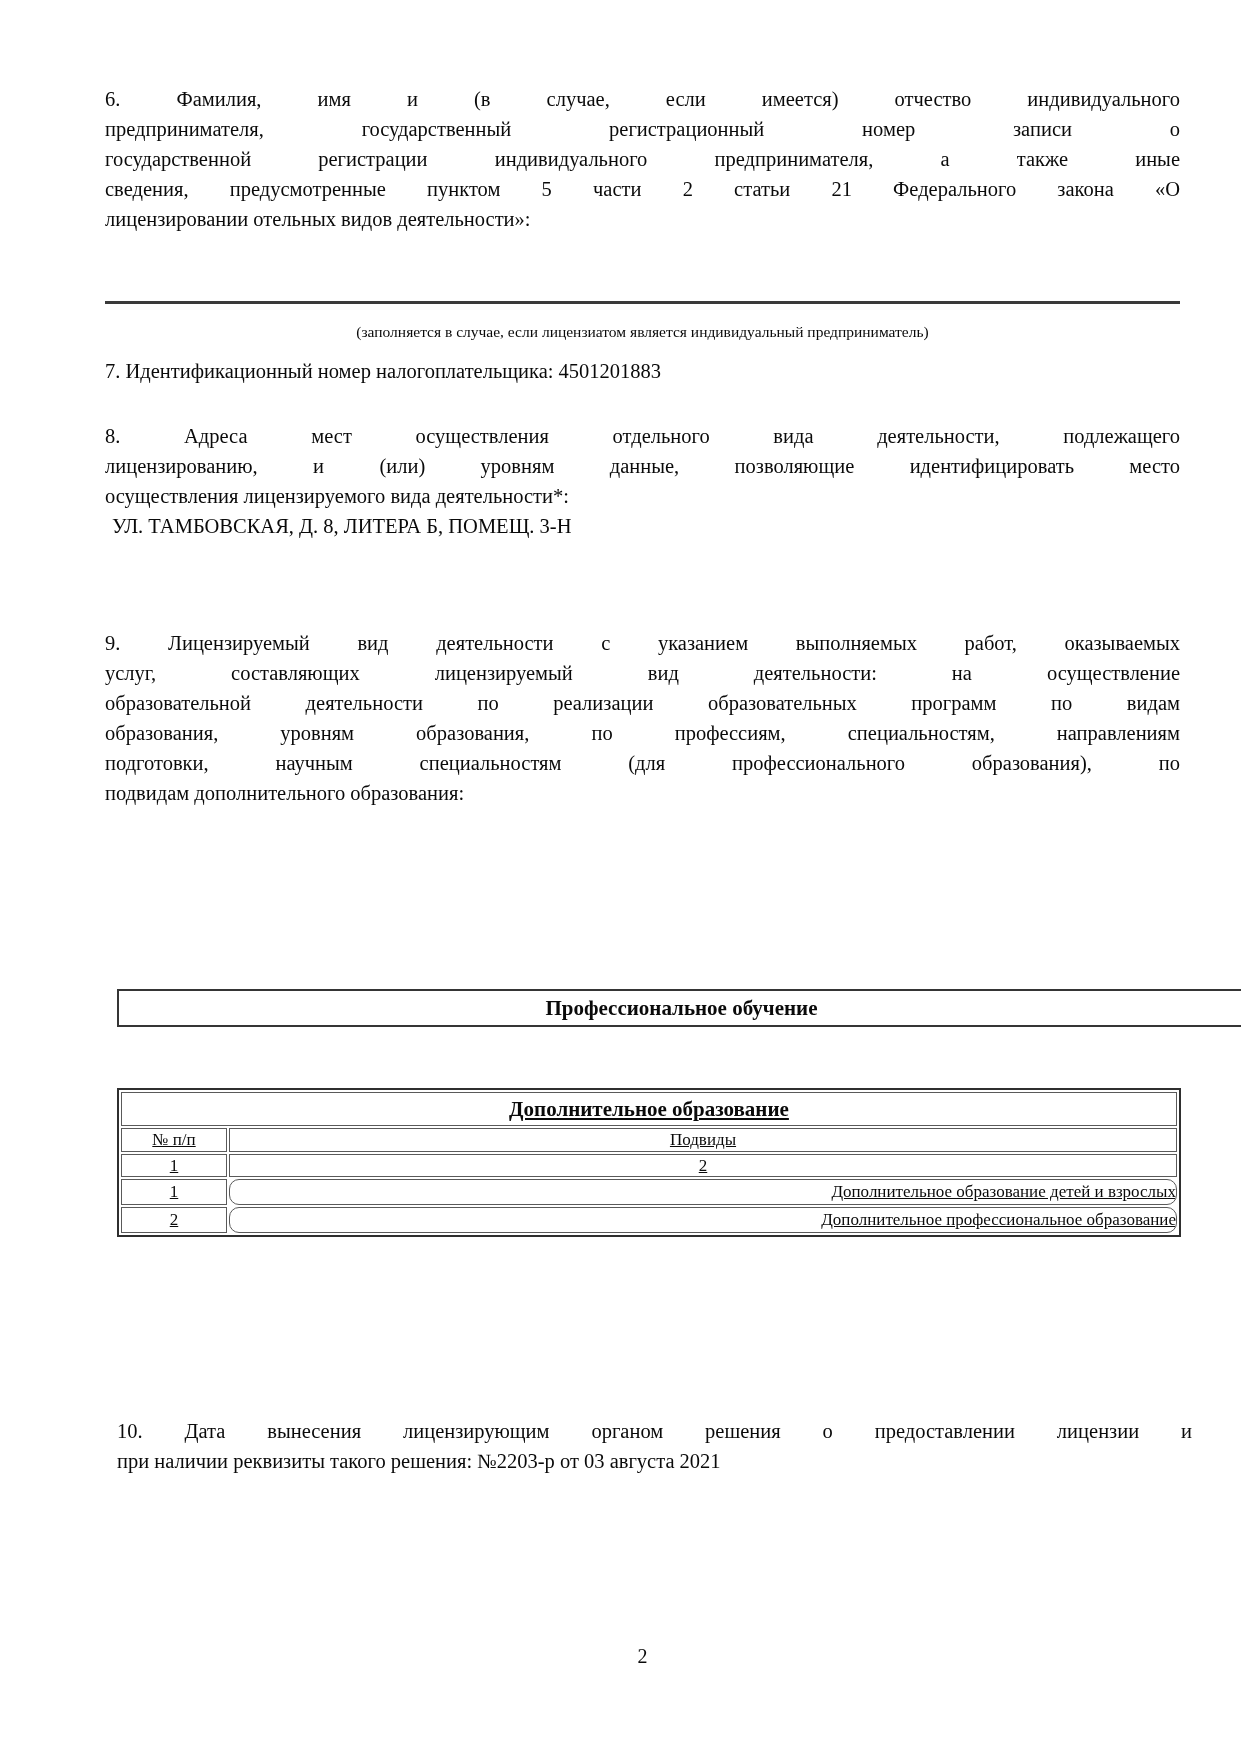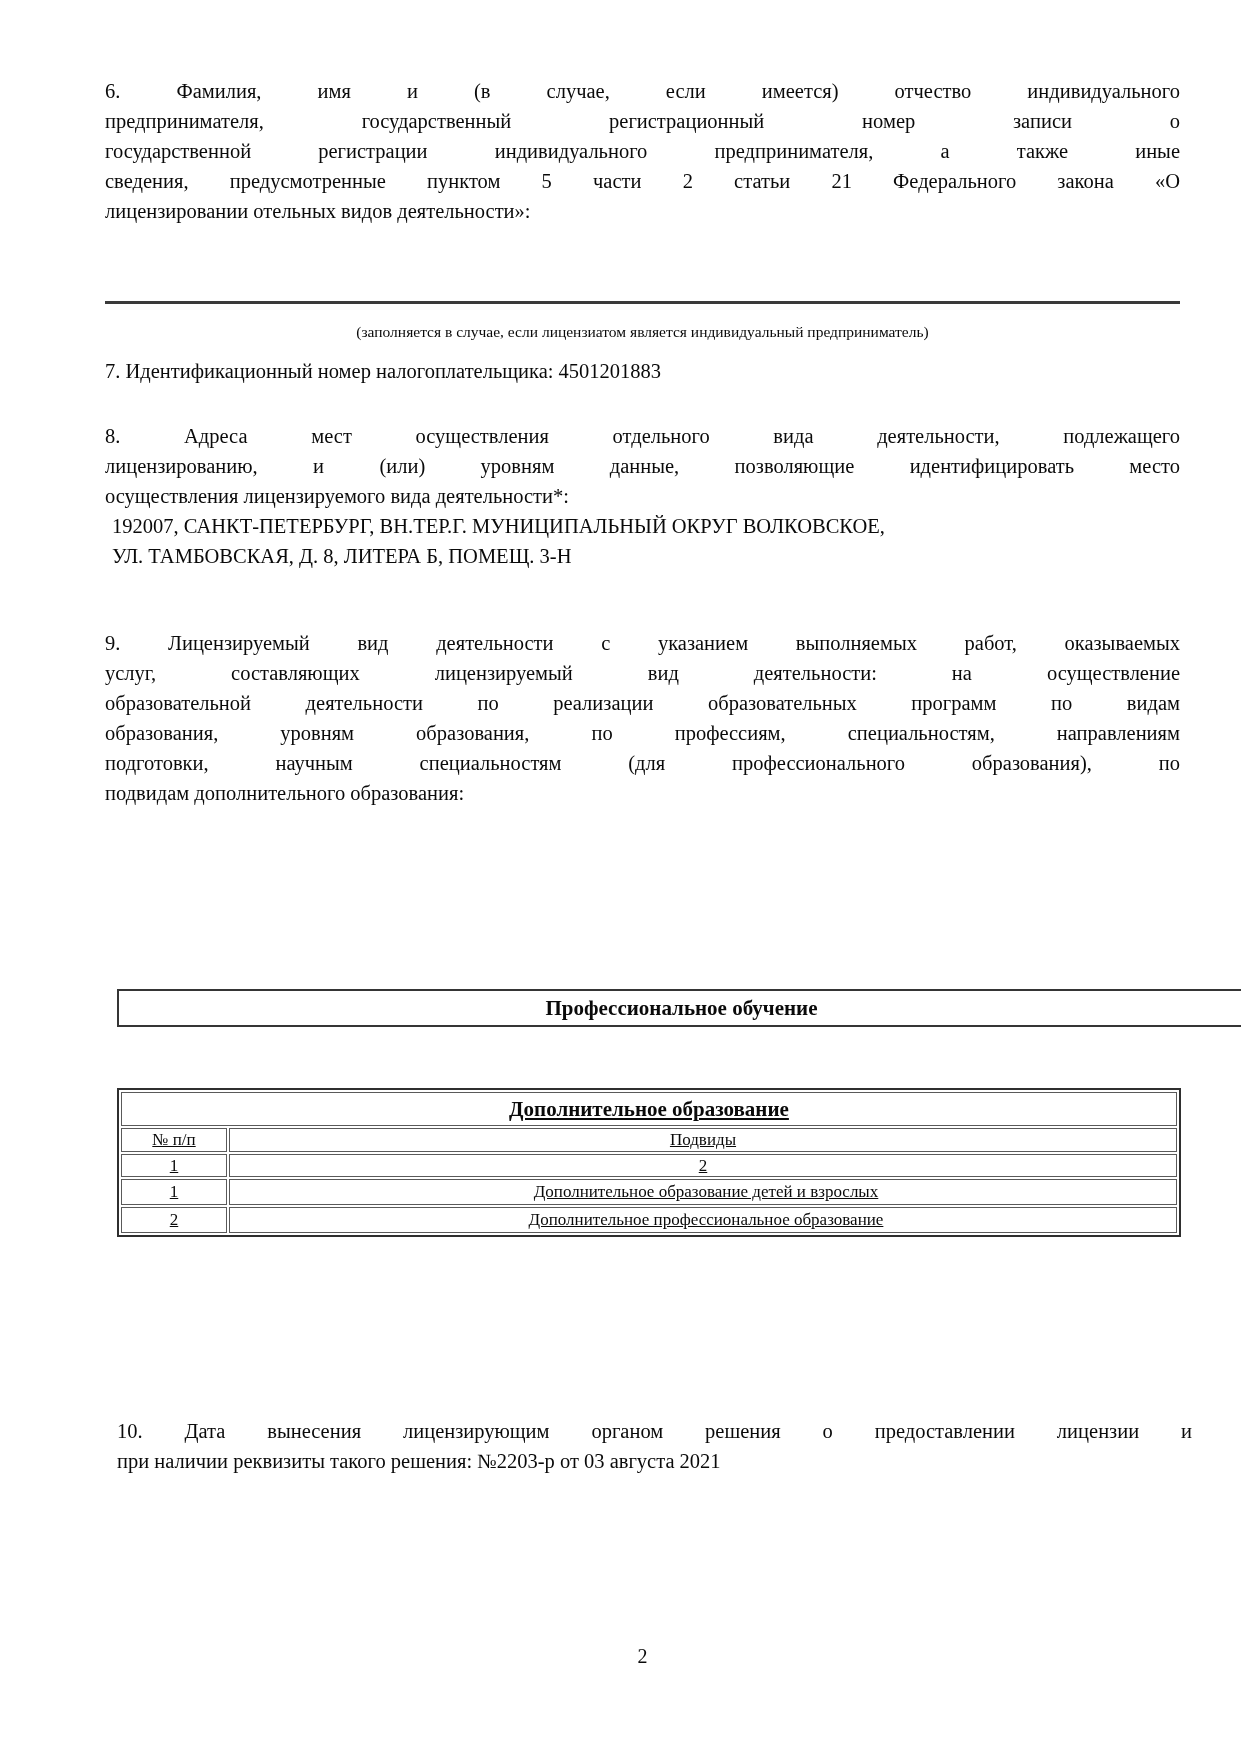--- a/index.html
+++ b/index.html
@@ -15,21 +15,21 @@
   .para {
     position: absolute;
     left: 105px;
     width: 1075px;
     font-size: 20.5px;
     line-height: 30px;
   }
   .jl { text-align: justify; text-align-last: justify; }
   .ll { text-align: left; }
   .addr { padding-left: 7px; }
-  #p6  { top: 76px; }
+  #p6  { top: 84px; }
   #p7  { top: 356px; }
   #p8  { top: 421px; }
   #p9  { top: 628px; }
   #p10 { top: 1416px; margin-left: 12px; }
   .rule {
     position: absolute;
     left: 105px;
     width: 1075px;
     top: 301px;
     height: 0;
@@ -78,21 +78,21 @@
     overflow: hidden;
     white-space: nowrap;
   }
   .edu-table .t-title {
     height: 32px;
     text-align: center;
     font-weight: bold;
     font-size: 21px;
   }
   .edu-table .c  { text-align: center; }
-  .edu-table .cl { text-align: center; padding-left: 6px; }
+  .edu-table .cl { text-align: right; padding-left: 6px; border-radius: 10px; }
   .edu-table col.num-col { width: 106px; }
   .edu-table .r-head { height: 24px; }
   .edu-table .r-nums { height: 23px; }
   .edu-table .r-data { height: 26px; }
   .pageno {
     position: absolute;
     left: 105px;
     width: 1075px;
     top: 1645px;
     text-align: center;
@@ -114,21 +114,20 @@
 
   <div class="rule"></div>
   <div class="note">(заполняется в случае, если лицензиатом является индивидуальный предприниматель)</div>
 
   <div class="para ll" id="p7">7. Идентификационный номер налогоплательщика: 4501201883</div>
 
   <section class="para" id="p8">
     <div class="jl">8. Адреса мест осуществления отдельного вида деятельности, подлежащего</div>
     <div class="jl">лицензированию, и (или) уровням данные, позволяющие идентифицировать место</div>
     <div class="ll">осуществления лицензируемого вида деятельности*:</div>
-    <div class="ll addr">192007, САНКТ-ПЕТЕРБУРГ, ВН.ТЕР.Г. МУНИЦИПАЛЬНЫЙ ОКРУГ ВОЛКОВСКОЕ,</div>
     <div class="ll addr">УЛ. ТАМБОВСКАЯ, Д. 8, ЛИТЕРА Б, ПОМЕЩ. 3-Н</div>
   </section>
 
   <section class="para" id="p9">
     <div class="jl">9. Лицензируемый вид деятельности с указанием выполняемых работ, оказываемых</div>
     <div class="jl">услуг, составляющих лицензируемый вид деятельности: на осуществление</div>
     <div class="jl">образовательной деятельности по реализации образовательных программ по видам</div>
     <div class="jl">образования, уровням образования, по профессиям, специальностям, направлениям</div>
     <div class="jl">подготовки, научным специальностям (для профессионального образования), по</div>
     <div class="ll">подвидам дополнительного образования:</div>

